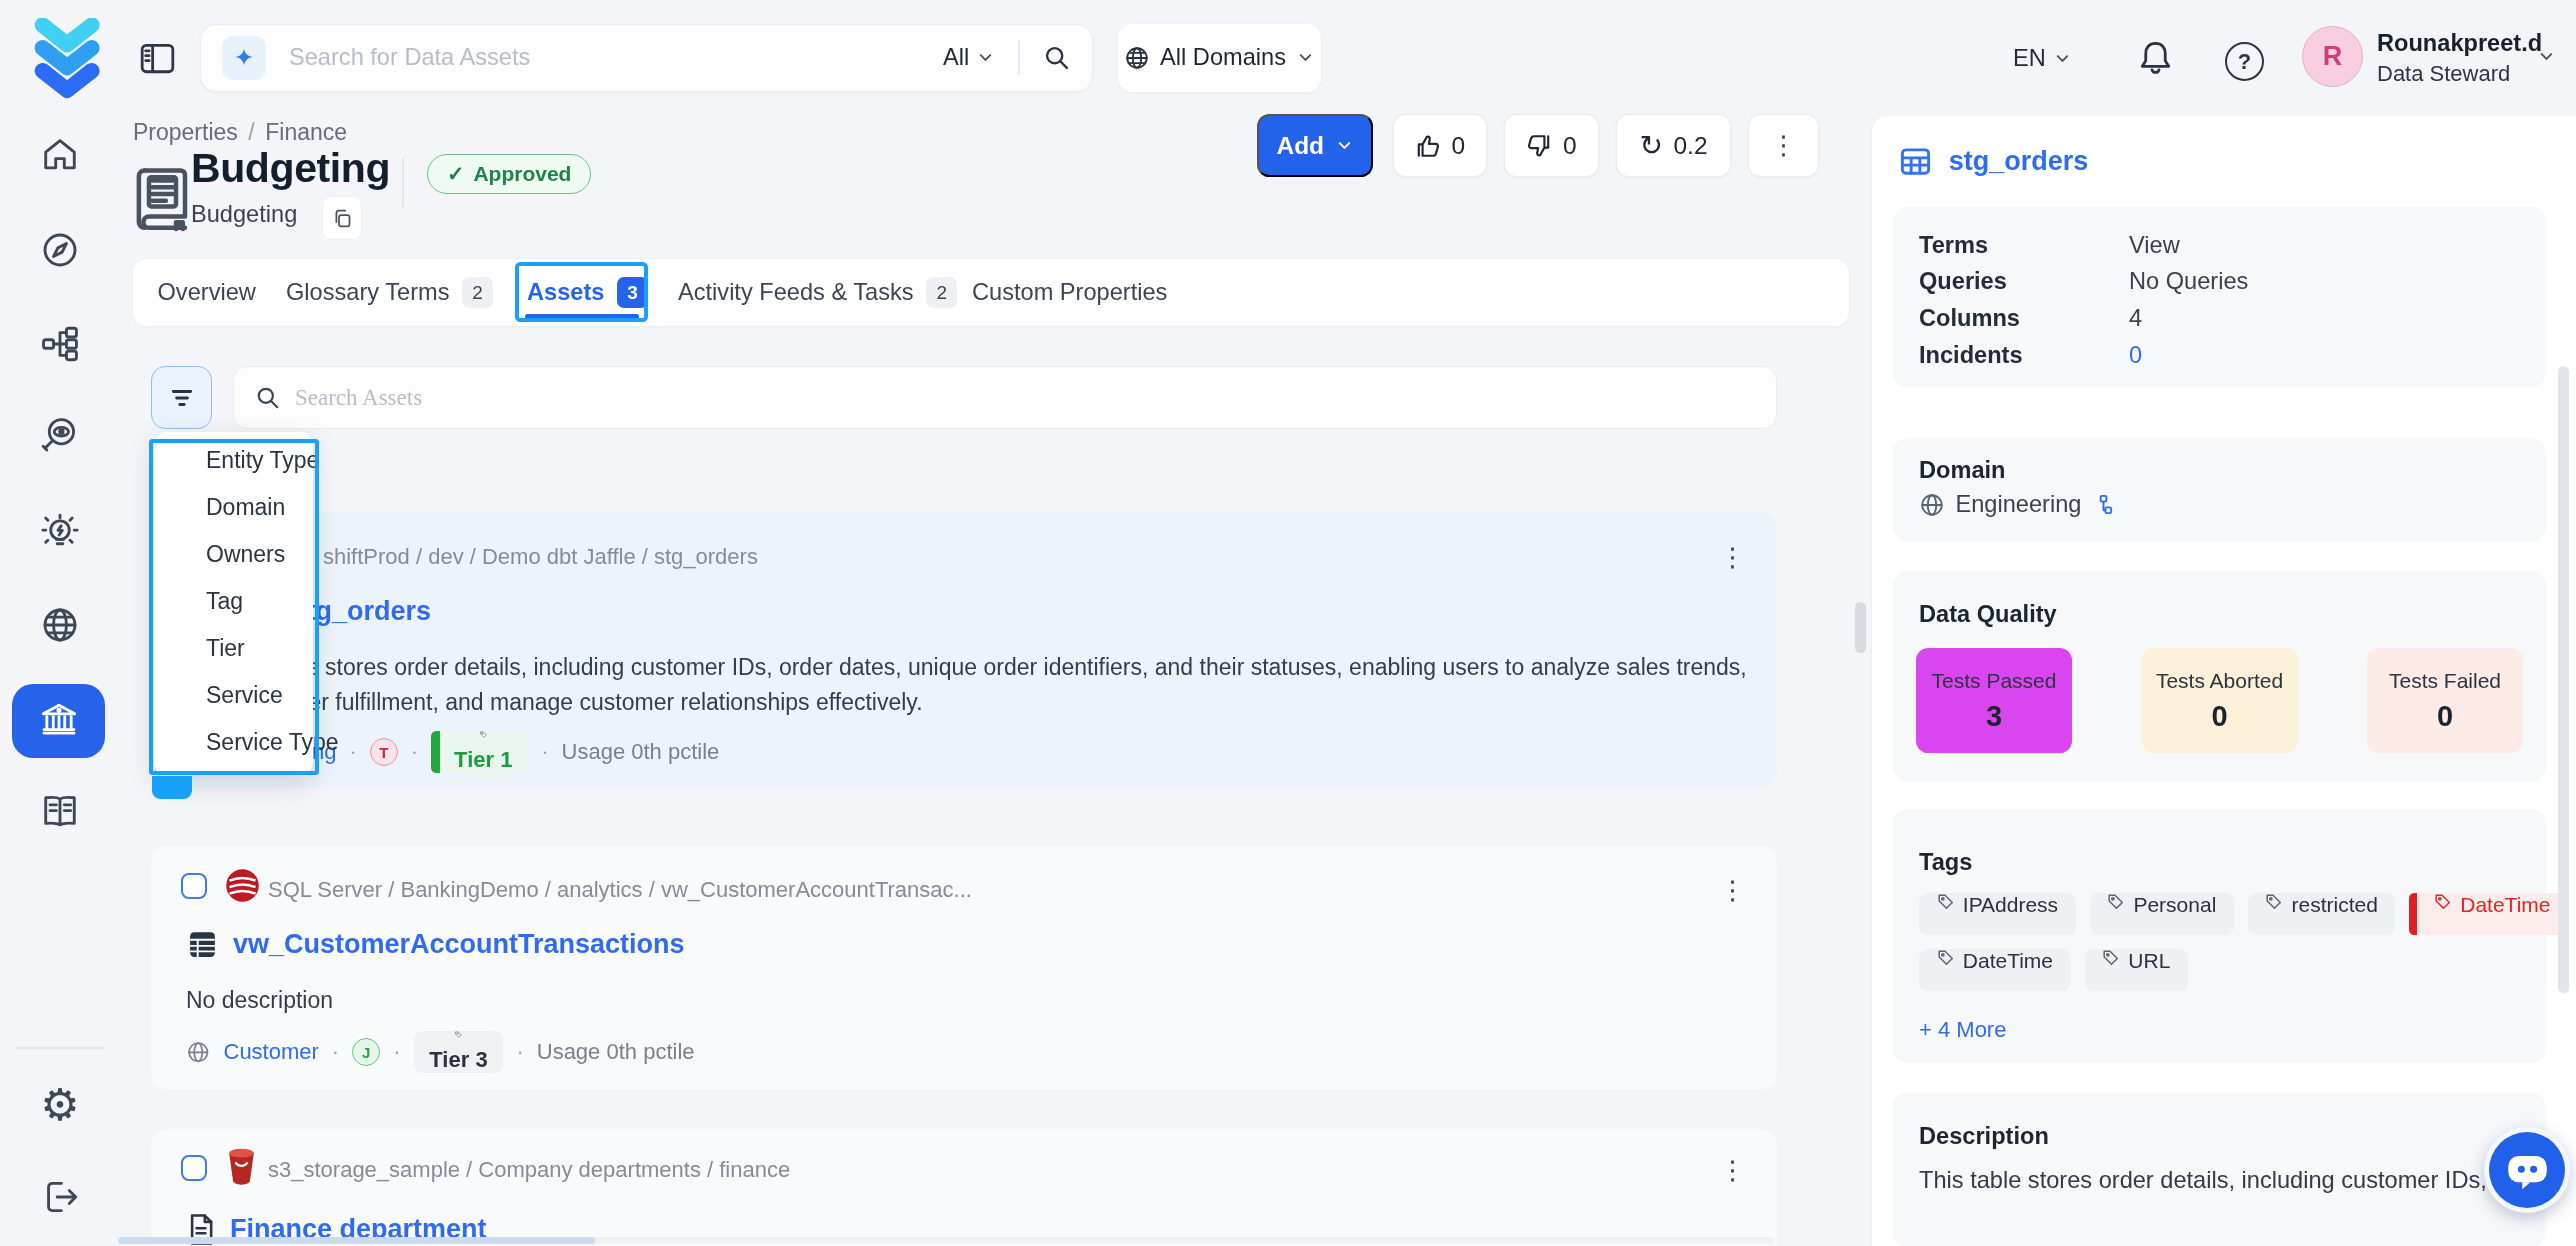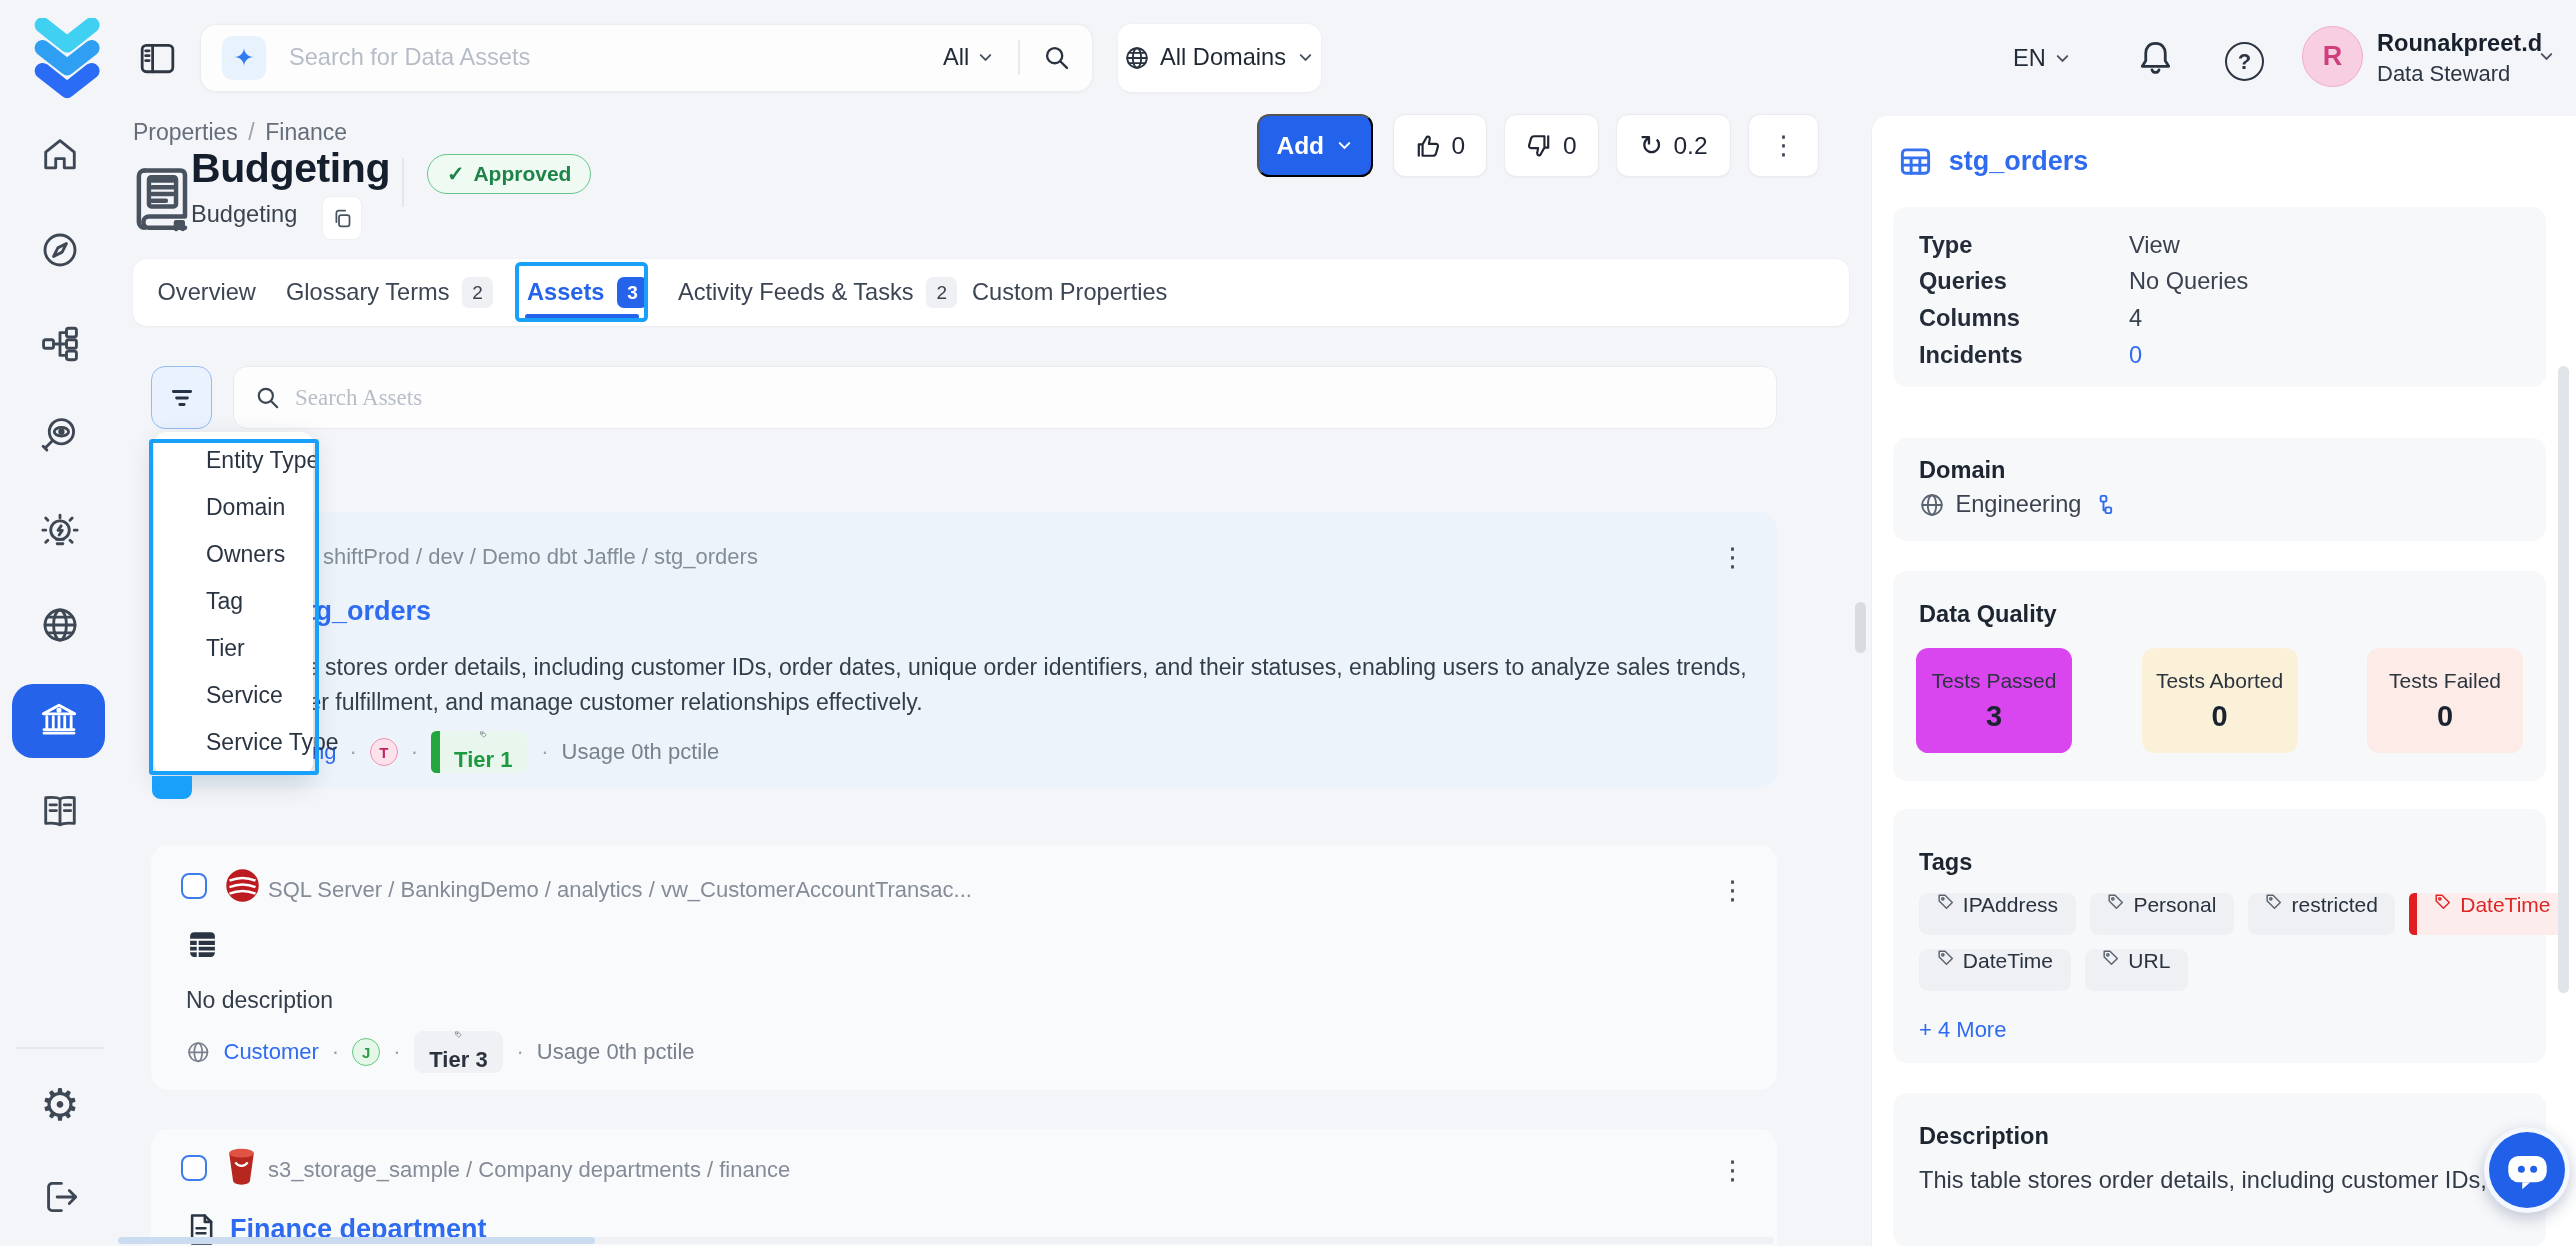--- a/index.html
+++ b/index.html
@@ -396,20 +396,21 @@
       <circle cx="12" cy="12" r="10" fill="#bb1b21"></circle>
       <path d="M4 9 C9 7 15 7 20 9 M4 13 C9 11 15 11 20 13 M4 17 C9 15 15 15 20 17" stroke="#fff" stroke-width="1.6" fill="none"></path>
     </svg>
     <div class="card-crumb" style="left:117px;top:31.5px">SQL Server / BankingDemo / analytics / vw_CustomerAccountTransac...</div>
     <span class="card-kebab kebab-glyph">⋮</span>
     <div class="card-title" style="left:35px;top:82px">
       <svg width="33" height="35" viewBox="0 0 24 24">
           <rect x="3" y="3" width="18" height="18" rx="3" fill="#2b3442"></rect>
           <path d="M3 8.5 h18 M8.5 8.5 V21 M3 13 h18 M3 17 h18" stroke="#fff" stroke-width="1.4"></path>
         </svg>
+      <span>vw_CustomerAccountTransactions</span>
     </div>
     <div class="card-desc" style="left:35px;top:138px">No description</div>
     <div class="card-meta" style="left:35px;top:186px">
       <svg width="24.5" height="24.5" viewBox="0 0 28 28" class="icon-stroke" style="color:#79818d">
           <circle cx="14" cy="14" r="10.5"></circle>
           <ellipse cx="14" cy="14" rx="4.5" ry="10.5"></ellipse>
           <path d="M3.5 14 h21"></path>
         </svg>
       <span class="meta-link">
           <span>Customer</span>
@@ -469,21 +470,21 @@
     <div class="rp-title">
       <svg width="35" height="35" viewBox="0 0 24 24" class="icon-stroke" style="color:#3572ef">
           <rect x="3" y="4" width="18" height="16" rx="2.5"></rect>
           <path d="M3 9.5 h18 M3 14.5 h18 M9 9.5 V20 M15 9.5 V20"></path>
         </svg>
       <span>stg_orders</span>
     </div>
 
     <div class="rp-card" style="top:91px;height:180px">
       <div class="ov-row" style="top:24.5px">
-        <span class="ov-label">Type</span>
+        <span class="ov-label">Terms</span>
         <span class="ov-value">View</span>
       </div>
       <div class="ov-row" style="top:61px">
         <span class="ov-label">Queries</span>
         <span class="ov-value">No Queries</span>
       </div>
       <div class="ov-row" style="top:98px">
         <span class="ov-label">Columns</span>
         <span class="ov-value">4</span>
       </div>

